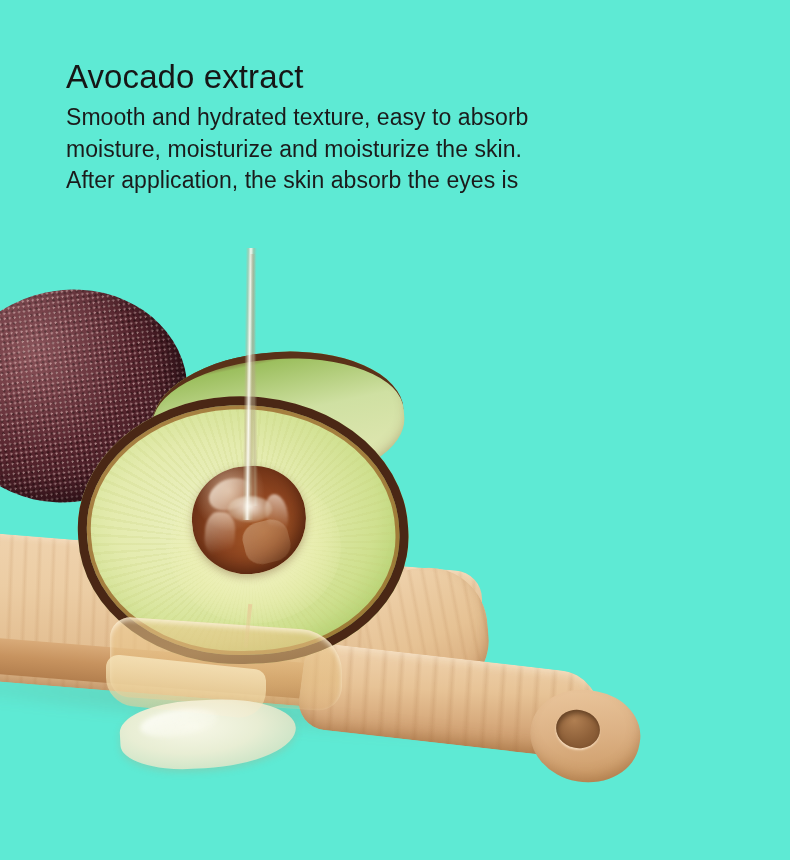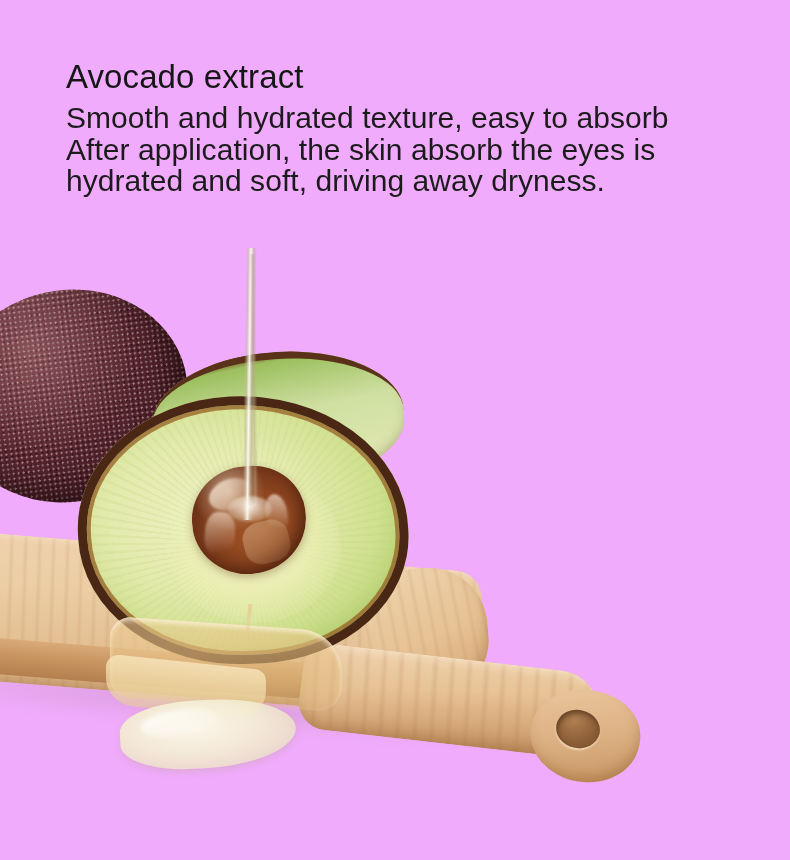--- a/index.html
+++ b/index.html
@@ -8,42 +8,42 @@
     padding: 0;
     background: #ffffff;
   }
   body {
     font-family: "Liberation Sans", "DejaVu Sans", sans-serif;
   }
   #page {
     position: relative;
     width: 790px;
     height: 860px;
-    background: #f0abfc;
+    background: #5eead4;
     overflow: hidden;
   }
 
   
   .text-block {
     position: absolute;
     left: 66px;
     top: 57px;
     width: 660px;
   }
   .headline {
     font-size: 33px;
     font-weight: 400;
     line-height: 40px;
     color: #161616;
     letter-spacing: 0.1px;
     margin: 0 0 5px 0;
     white-space: nowrap;
   }
   .body-copy {
-    font-size: 30px;
+    font-size: 23px;
     font-weight: 400;
     line-height: 31.5px;
     color: #1b1b1b;
     letter-spacing: 0.05px;
     margin: 0;
   }
   .body-line { display: block; white-space: nowrap; }
 
   
   .photo {
@@ -402,22 +402,22 @@
 </style>
 </head>
 <body>
 
 <div id="page">
 
   <div class="text-block">
     <h1 class="headline">Avocado extract</h1>
     <p class="body-copy">
       <span class="body-line">Smooth and hydrated texture, easy to absorb</span>
+      <span class="body-line">moisture, moisturize and moisturize the skin.</span>
       <span class="body-line">After application, the skin absorb the eyes is</span>
-      <span class="body-line">hydrated and soft, driving away dryness.</span>
     </p>
   </div>
 
   <div class="photo">
 
     <div class="board-wrap">
       <div class="board-shadow"></div>
       <div class="board-plank"></div>
       <div class="board-lobe"></div>
       <div class="board-edge"></div>

